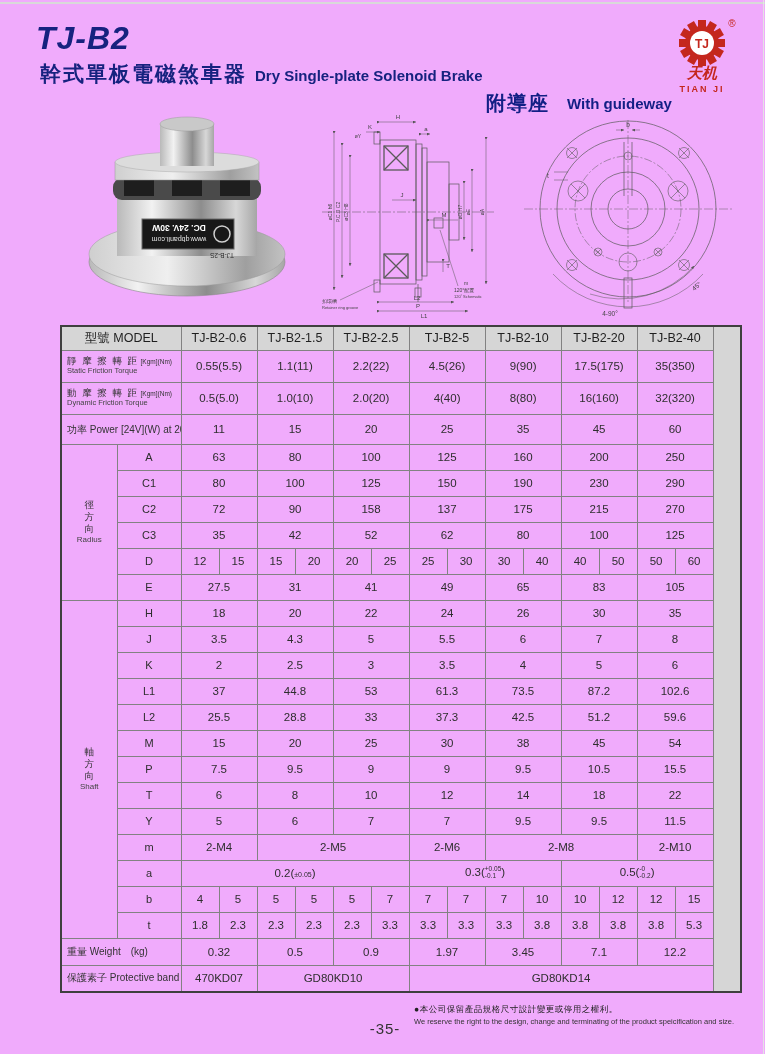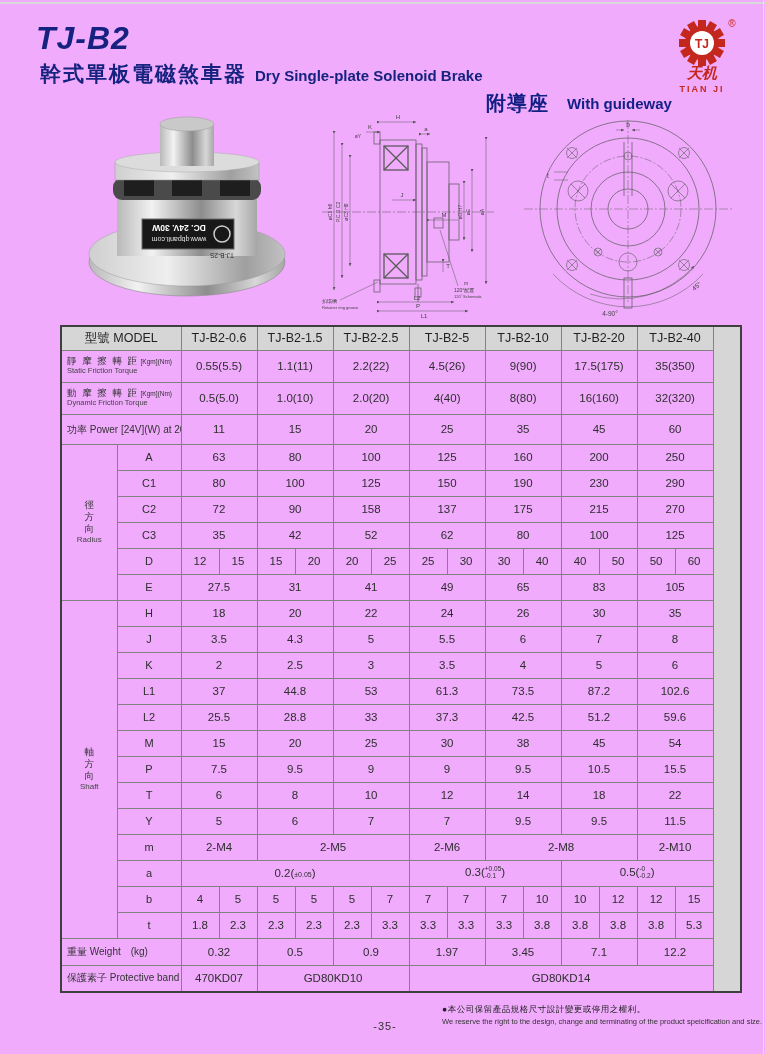--- a/index.html
+++ b/index.html
@@ -40,22 +40,22 @@
   .spec td.plab{text-align:left;padding-left:5px;font-size:10px;color:#333;}
   .spec td.vlab{font-size:9.5px;color:#333;line-height:1.25;}
   .vlab .en2{font-size:8px;color:#444;}
   .spec td.key{font-size:11px;}
   .tol{font-size:7px;}
   .stack{display:inline-flex;flex-direction:column;font-size:6.5px;line-height:1.05;
          vertical-align:middle;text-align:left;}
 
   
   .pagenum{position:absolute;left:340px;top:1020px;width:90px;text-align:center;
-           font-size:11px;color:#333;letter-spacing:1px;}
-  .footnote{position:absolute;left:442px;top:1004px;color:#222;}
+           font-size:15px;color:#333;letter-spacing:1px;}
+  .footnote{position:absolute;left:414px;top:1004px;color:#222;}
   .footnote .fzh{font-size:8.5px;letter-spacing:.5px;}
   .footnote .fen{font-size:7.5px;color:#333;margin-top:1px;}
 
   svg text{font-family:"Liberation Sans",sans-serif;}
 </style>
 </head>
 <body>
 
 <div class="page">
   <div class="top-rule"></div>

